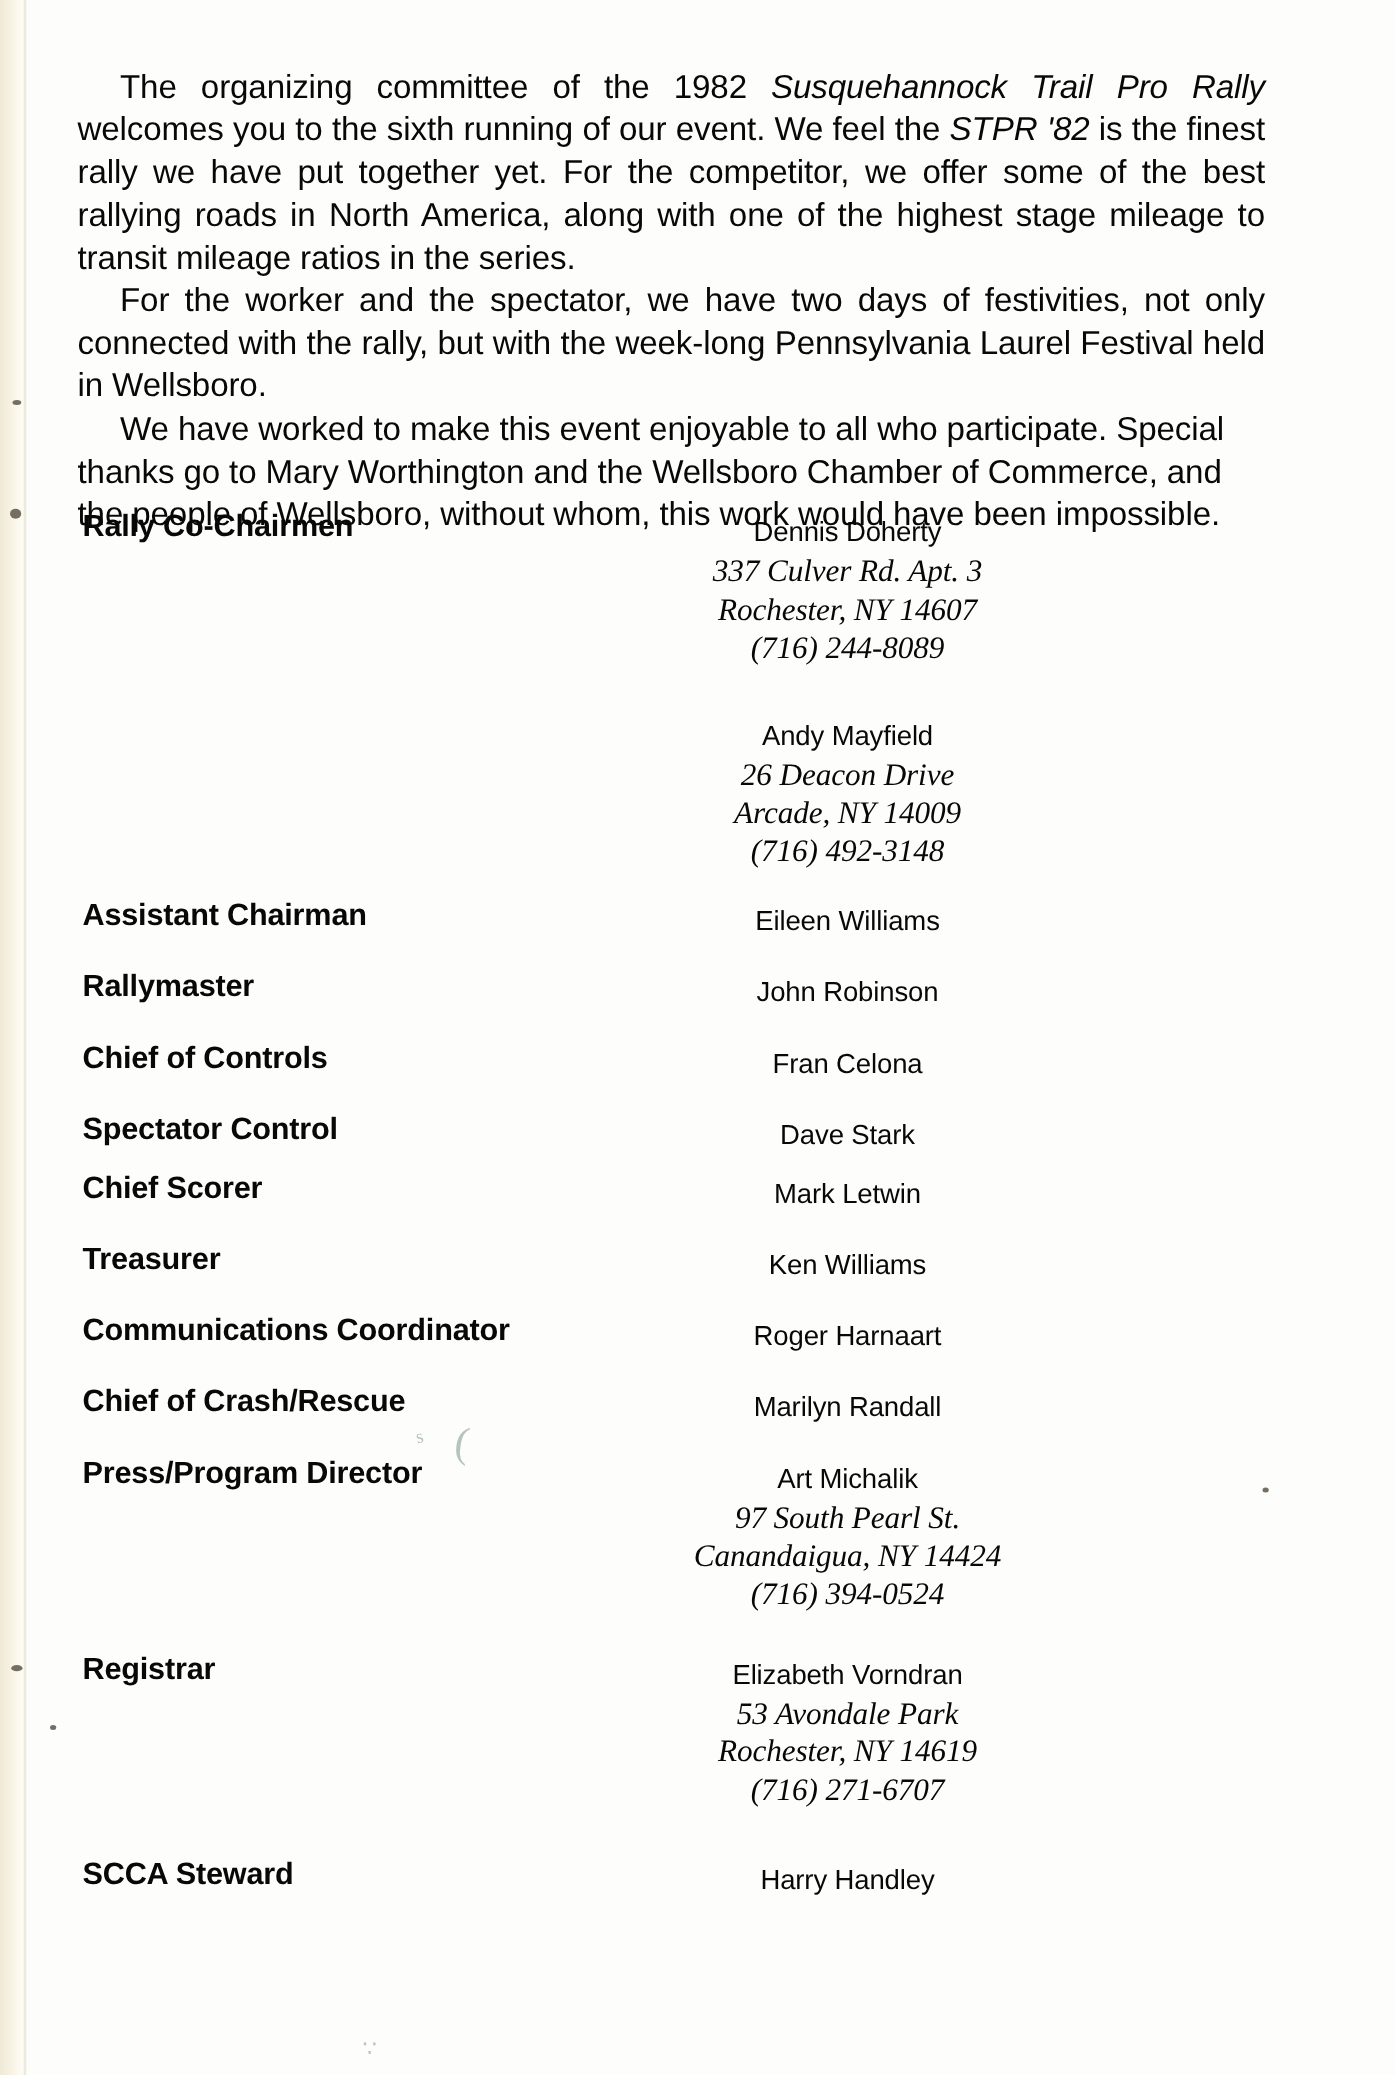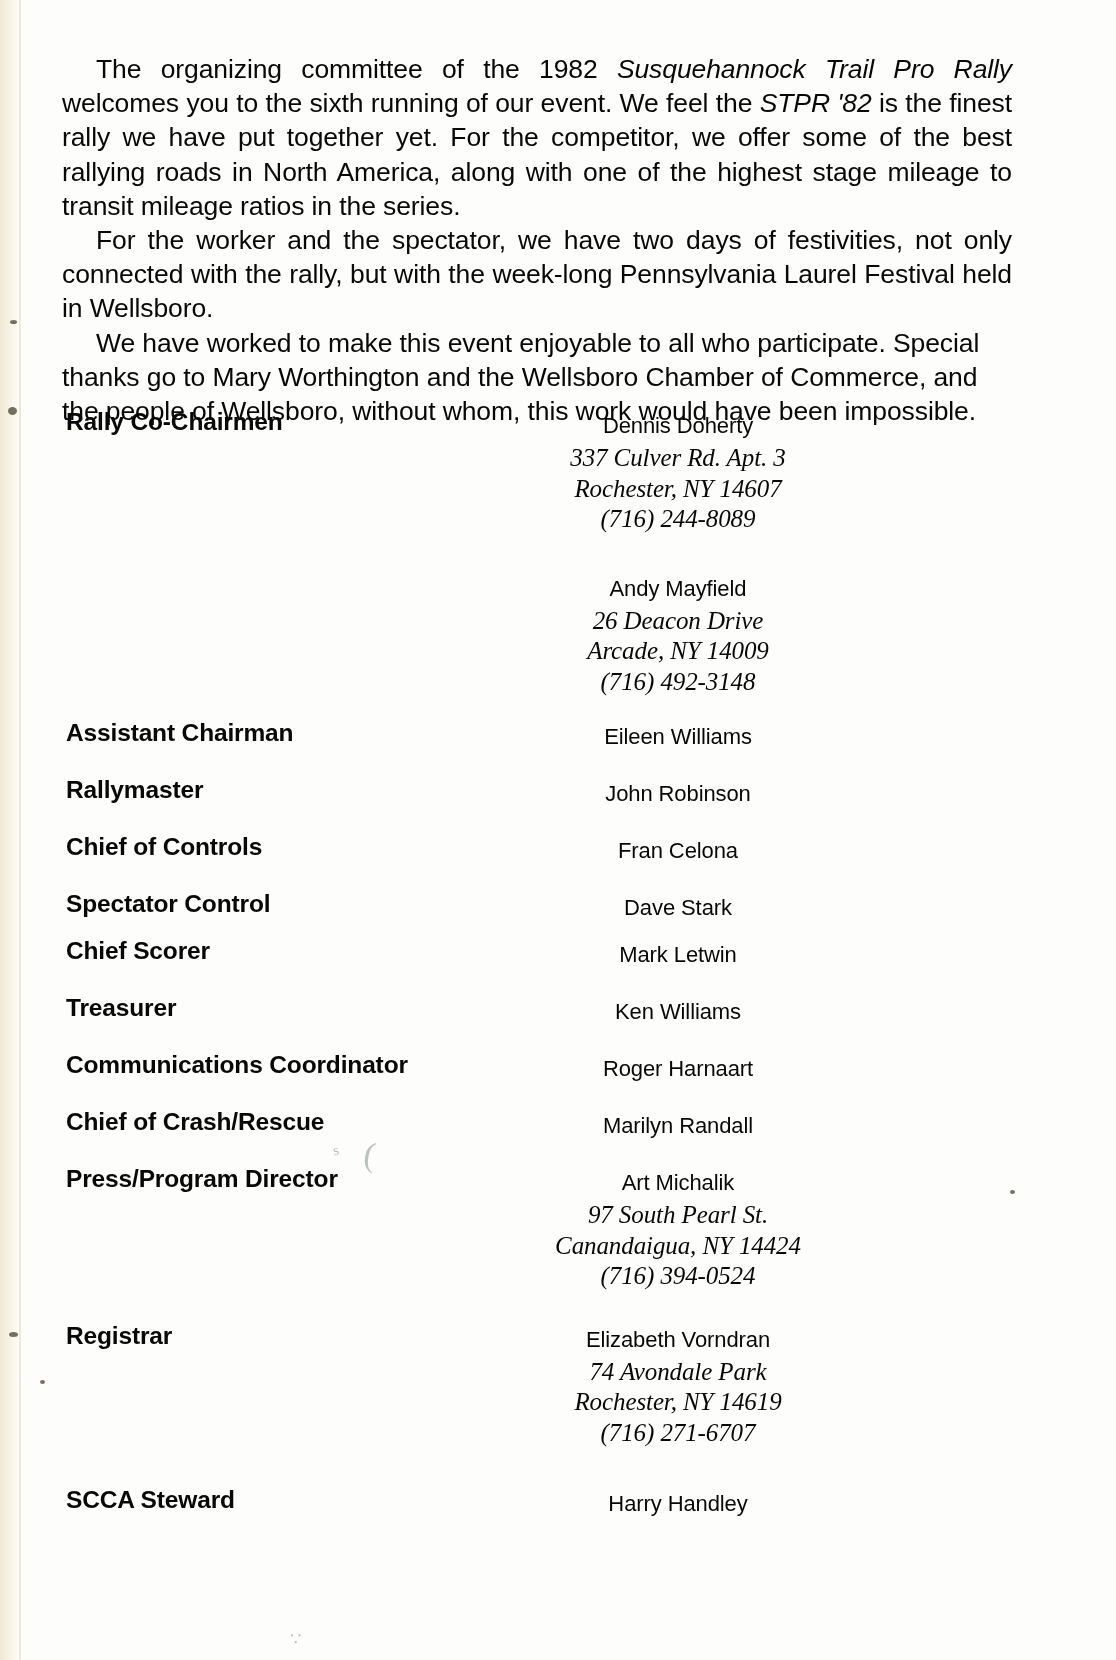--- a/index.html
+++ b/index.html
@@ -225,21 +225,21 @@
             <div class="paddr">Canandaigua, NY 14424</div>
             <div class="paddr">(716) 394-0524</div>
           </div>
         </div>
       </div>
       <div class="row" style="margin-top: 30px;">
         <div class="role">Registrar</div>
         <div class="person">
           <div>
             <div class="pname">Elizabeth Vorndran</div>
-            <div class="paddr">74 Avondale Park</div>
+            <div class="paddr">53 Avondale Park</div>
             <div class="paddr">Rochester, NY 14619</div>
             <div class="paddr">(716) 271-6707</div>
           </div>
         </div>
       </div>
       <div class="row" style="margin-top: 38px;">
         <div class="role">SCCA Steward</div>
         <div class="person">
           <div>
             <div class="pname">Harry Handley</div>

